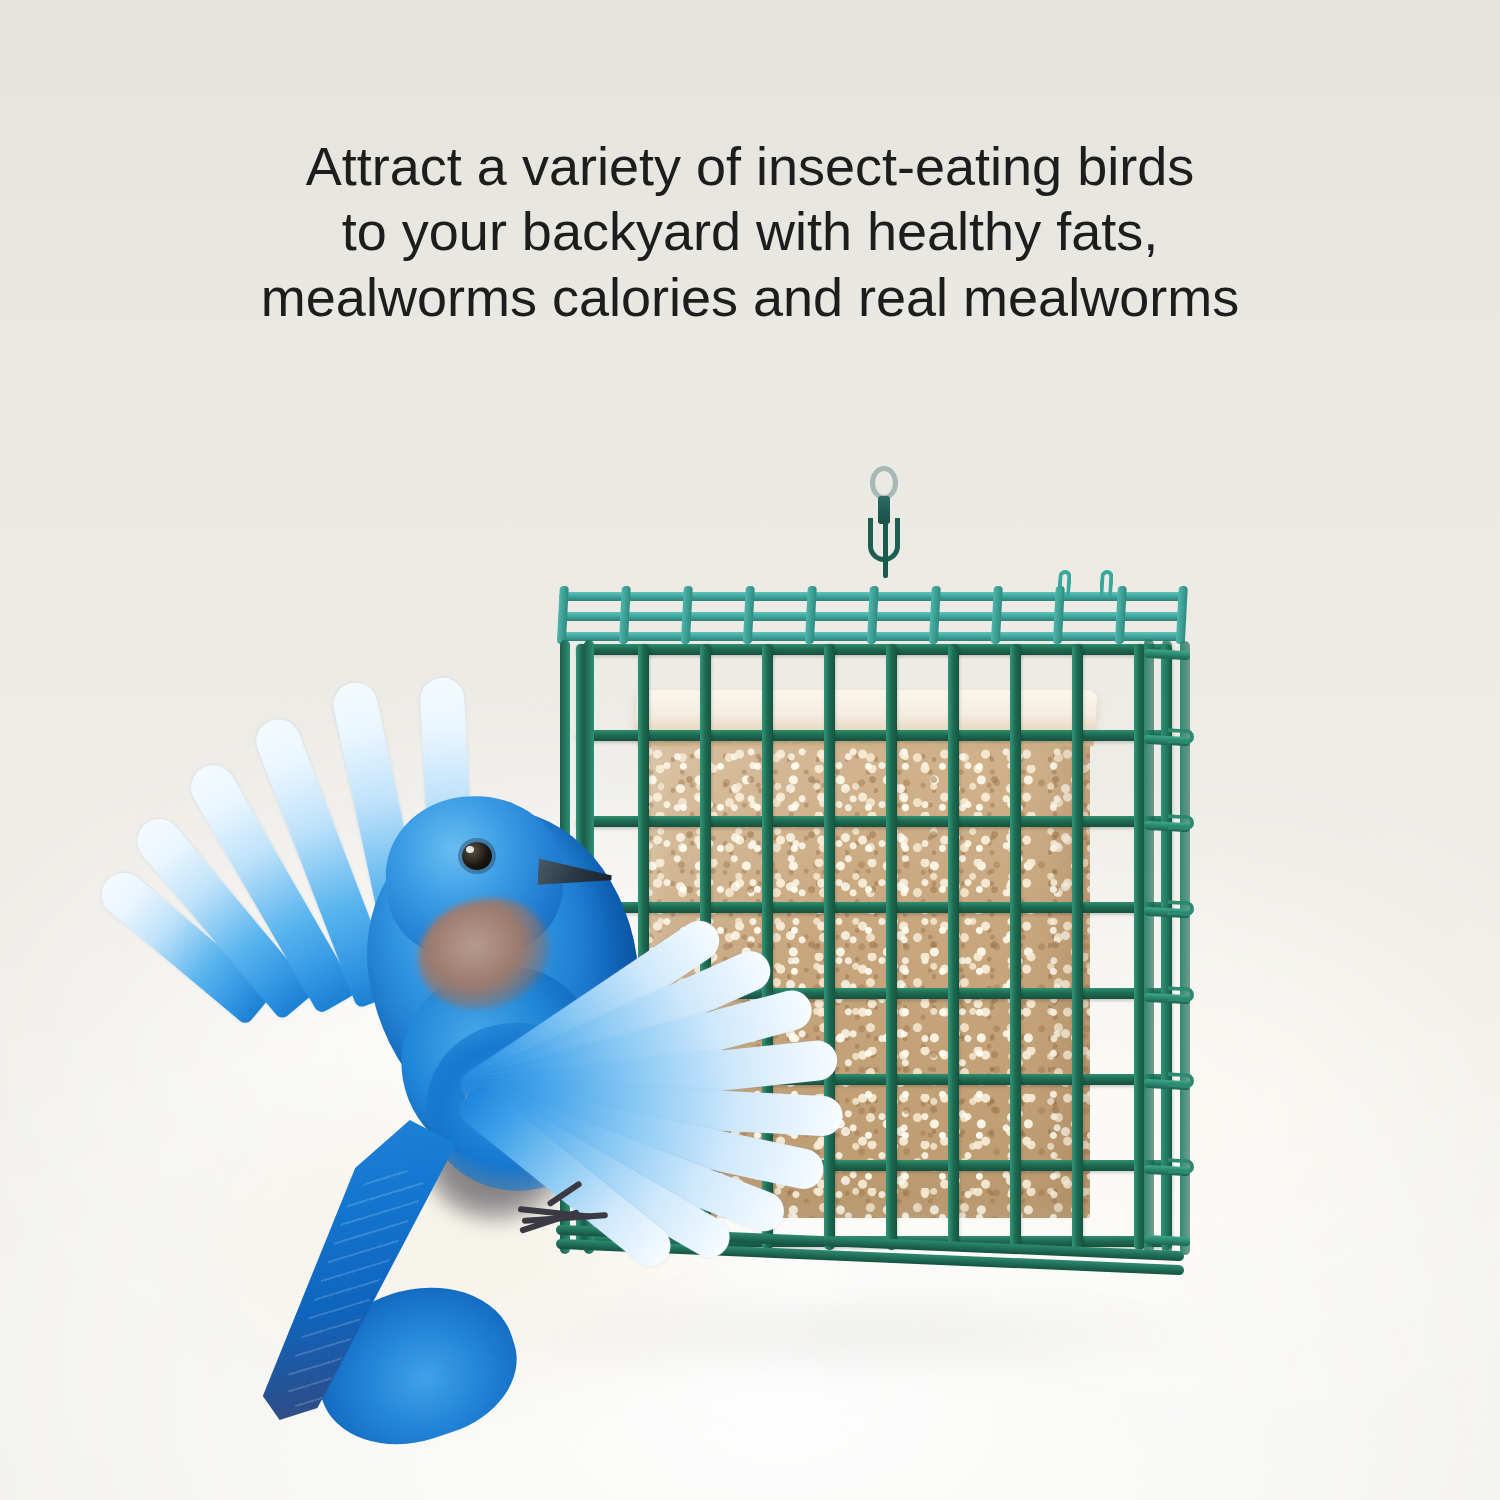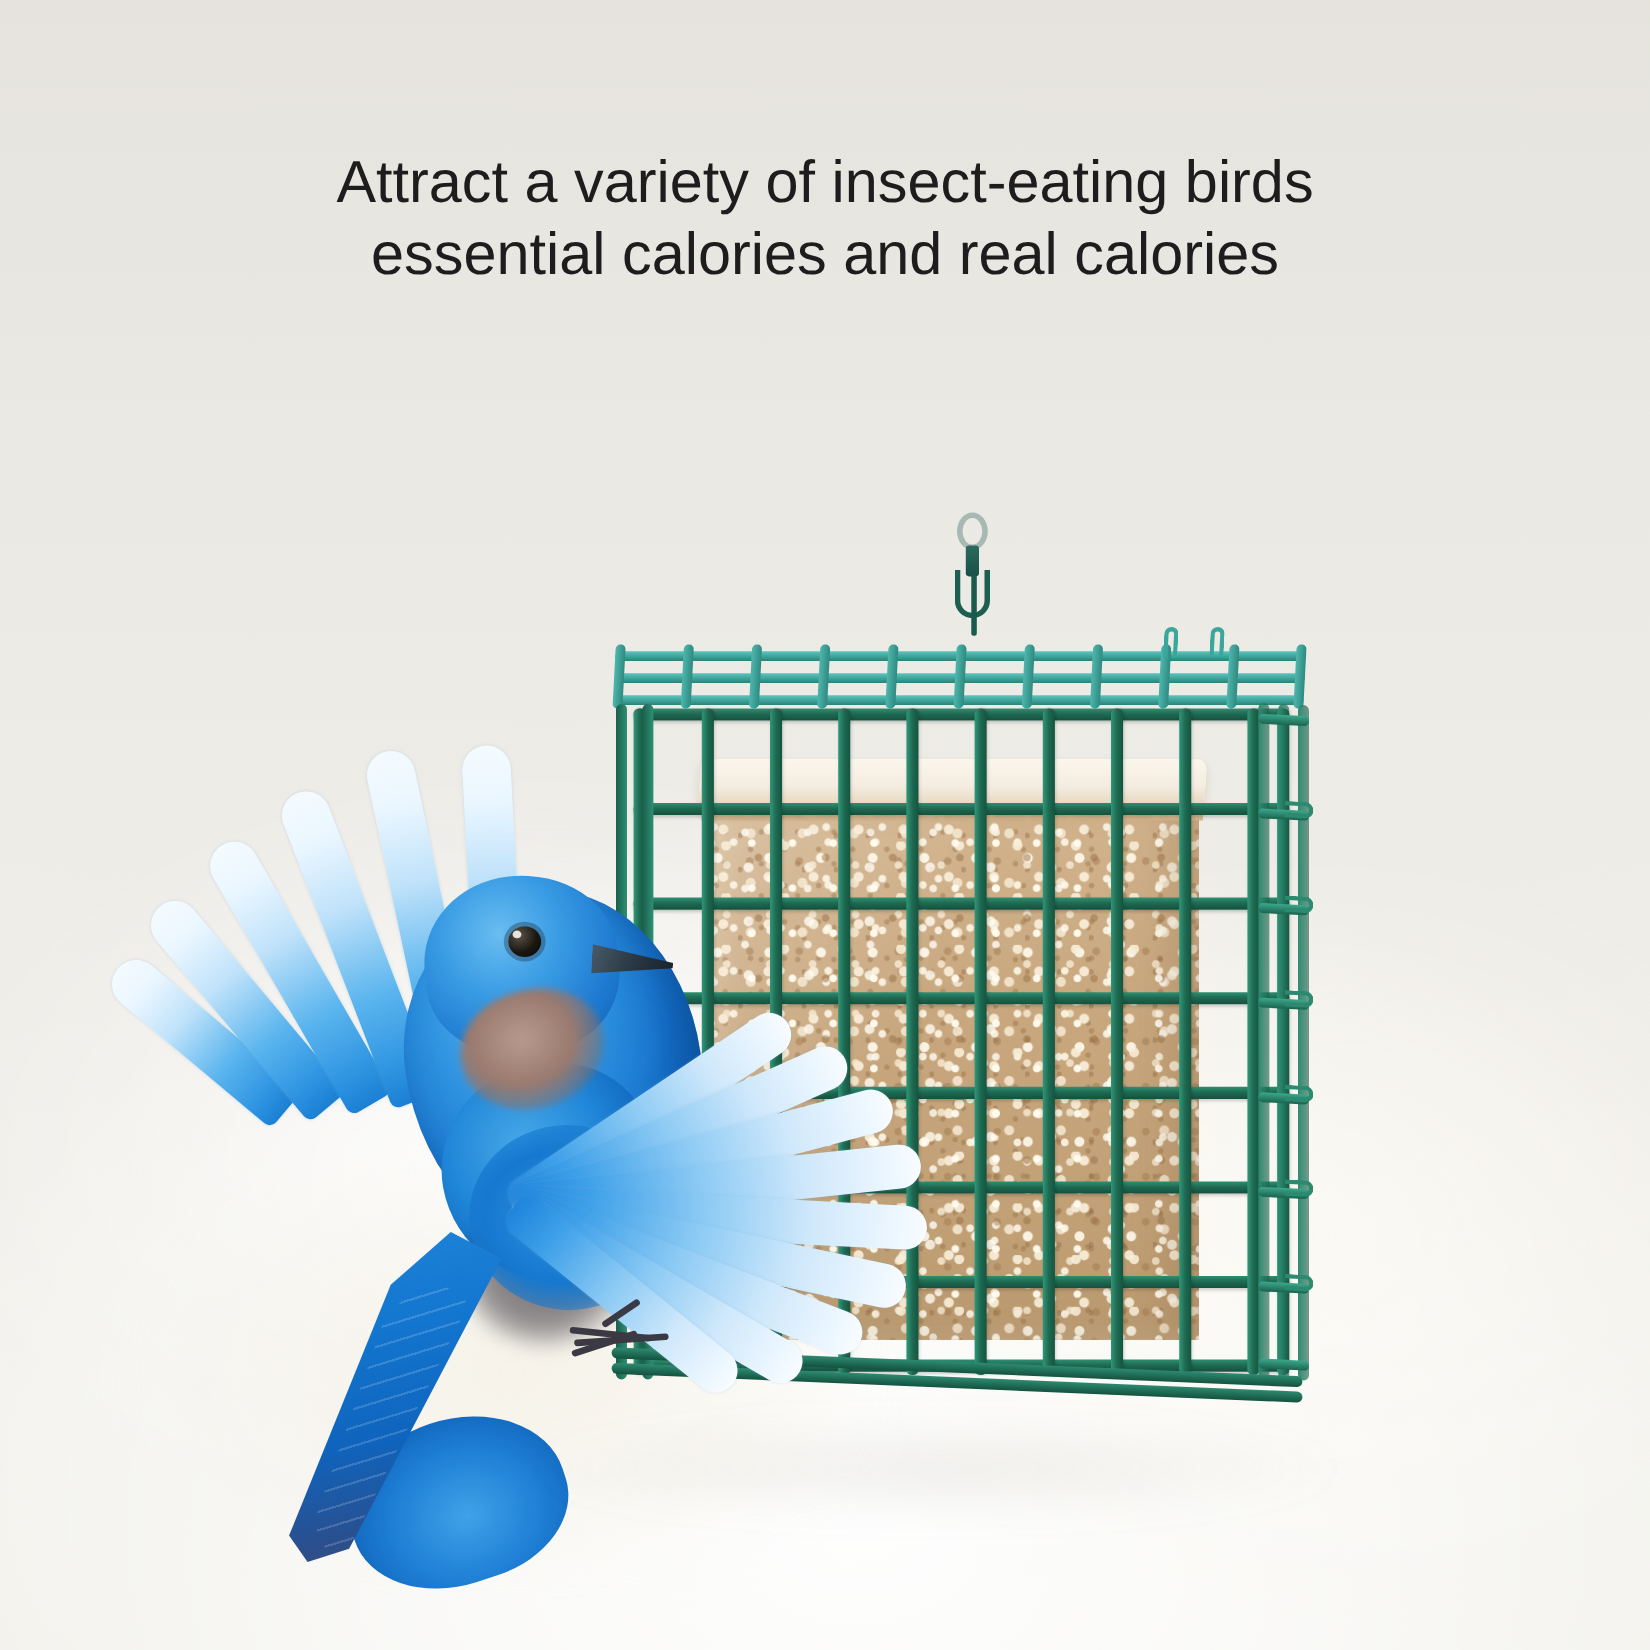--- a/index.html
+++ b/index.html
@@ -479,21 +479,22 @@
 
   <div class="bg-base"></div>
   <div class="bg-topshade"></div>
   <div class="bg-cloud-a"></div>
   <div class="bg-cloud-b"></div>
   <div class="bg-warm"></div>
 
   <div class="text-block">
     <p class="subhead">
       <span>Attract a variety of insect-eating birds</span>
-      <span>essential calories and real calories</span>
+      <span>to your backyard with healthy fats,</span>
+      <span>mealworms calories and real mealworms</span>
     </p>
   </div>
 
   <div class="hanger">
     <div class="ring"></div>
     <div class="swivel"></div>
     <div class="clip"></div>
     <div class="clip-stem"></div>
   </div>
 

